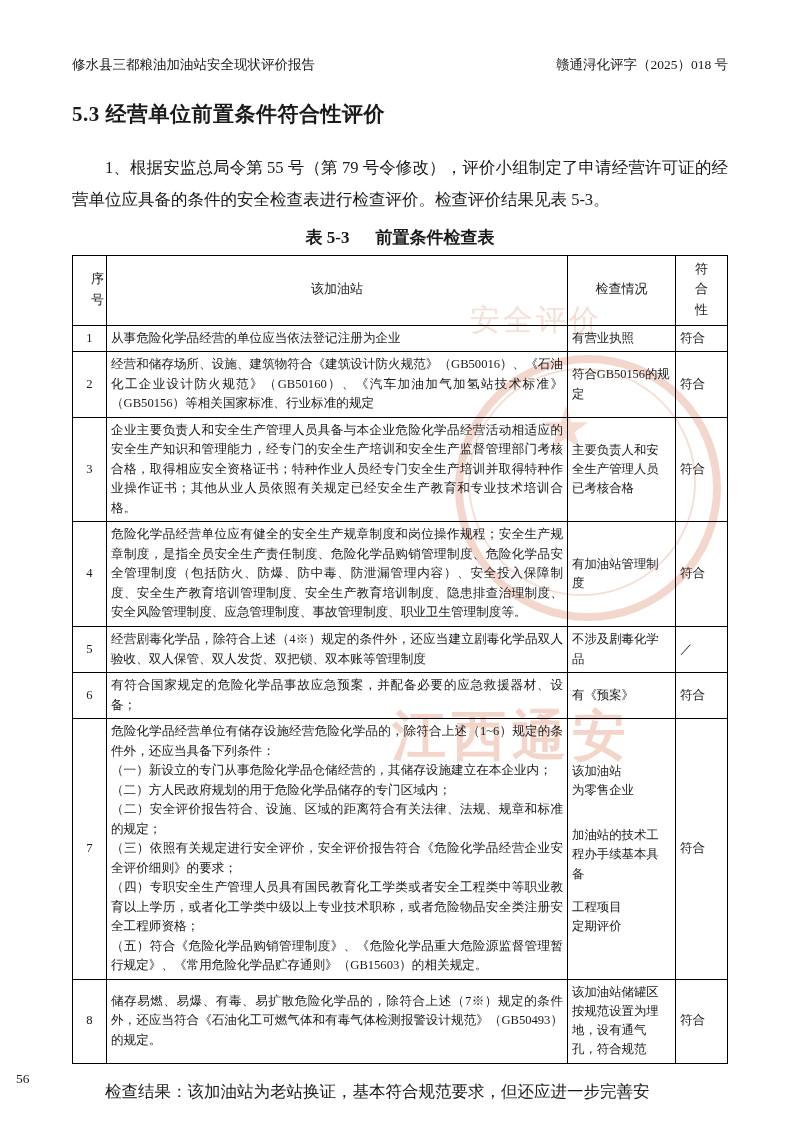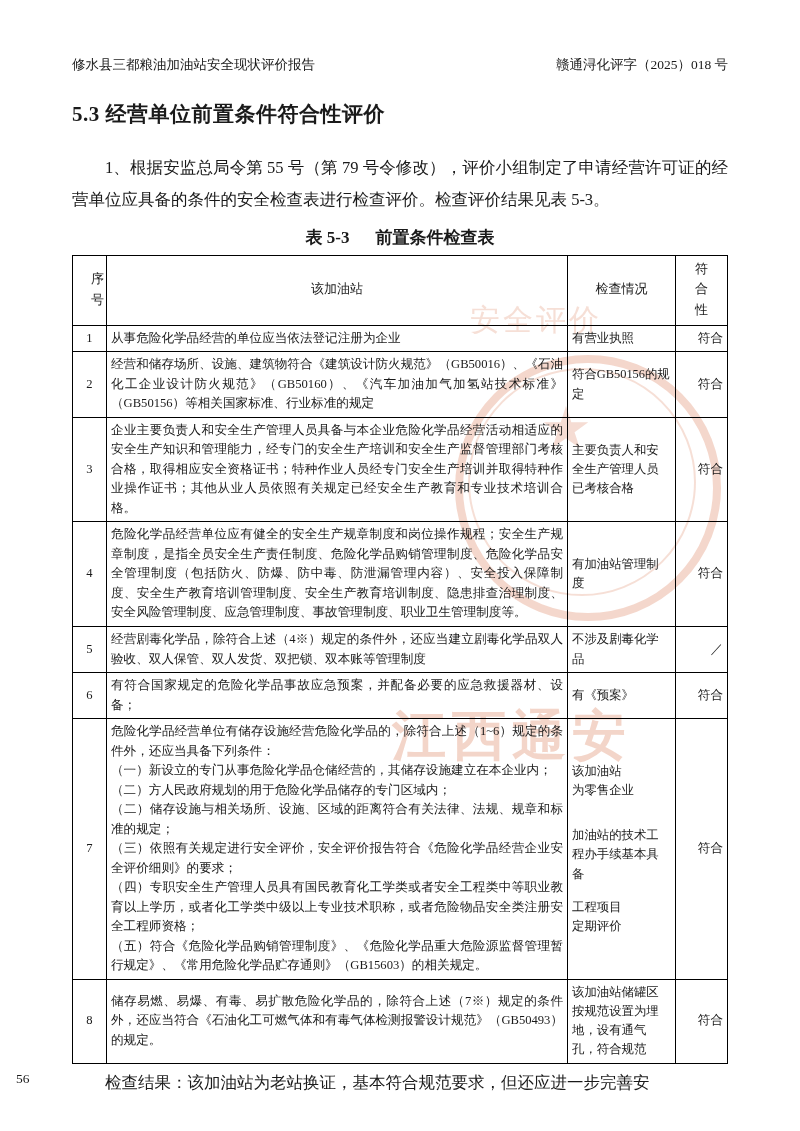--- a/index.html
+++ b/index.html
@@ -119,32 +119,31 @@
     padding: 4px 18px;
     font-family: Liberation Mono, monospace;
   }
   col.c-no { width: 34px; }
   col.c-body { width: auto; }
   col.c-status { width: 108px; }
   col.c-ok { width: 52px; }
   td.no { text-align: center; }
   td.body { text-align: justify; }
   td.status { text-align: left; font-size: 12.4px; }
-  td.ok { text-align: right; }
+  td.ok { text-align: left; }
   td.body.indent p {
     margin: 0;
     font-family: Liberation Serif, serif;
   }
   .footnote {
     font-size: 16.5px;
     line-height: 1.9;
-    margin-top: 4px;
+    margin-top: 12px;
     text-indent: 2em;
     text-align: justify;
-    font-family: Liberation Mono, monospace;
   }
   .page-number {
     position: absolute;
     bottom: 44px;
     left: 16px;
     width: 100%;
     text-align: left;
     font-size: 13.5px;
     z-index: 2;
   }
@@ -226,21 +225,21 @@
           <td class="body">有符合国家规定的危险化学品事故应急预案，并配备必要的应急救援器材、设备；</td>
           <td class="status">有《预案》</td>
           <td class="ok">符合</td>
         </tr>
         <tr>
           <td class="no">7</td>
           <td class="body indent">
             <p>危险化学品经营单位有储存设施经营危险化学品的，除符合上述（1~6）规定的条件外，还应当具备下列条件：</p>
             <p>（一）新设立的专门从事危险化学品仓储经营的，其储存设施建立在本企业内；</p>
             <p>（二）方人民政府规划的用于危险化学品储存的专门区域内；</p>
-            <p>（二）储存设施与相关场所、设施、区域的距离符合有关法律、法规、规章和标准的规定；</p>
+            <p>（二）安全评价报告符合、设施、区域的距离符合有关法律、法规、规章和标准的规定；</p>
             <p>（三）依照有关规定进行安全评价，安全评价报告符合《危险化学品经营企业安全评价细则》的要求；</p>
             <p>（四）专职安全生产管理人员具有国民教育化工学类或者安全工程类中等职业教育以上学历，或者化工学类中级以上专业技术职称，或者危险物品安全类注册安全工程师资格；</p>
             <p>（五）符合《危险化学品购销管理制度》、《危险化学品重大危险源监督管理暂行规定》、《常用危险化学品贮存通则》（GB15603）的相关规定。</p>
           </td>
           <td class="status">
             <div>该加油站</div>
             <div>为零售企业</div>
             <div style="height:26px"></div>
             <div>加油站的技术工程办手续基本具备</div>
             <div style="height:14px"></div>

